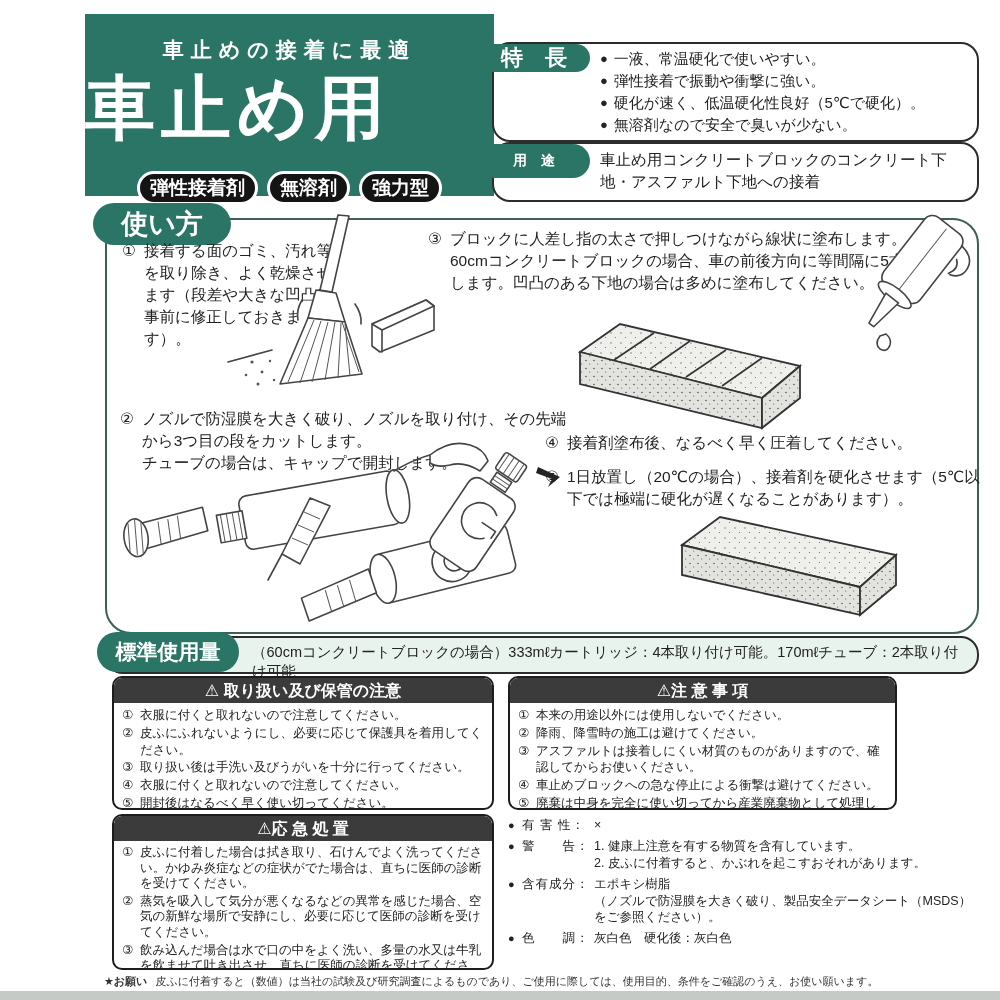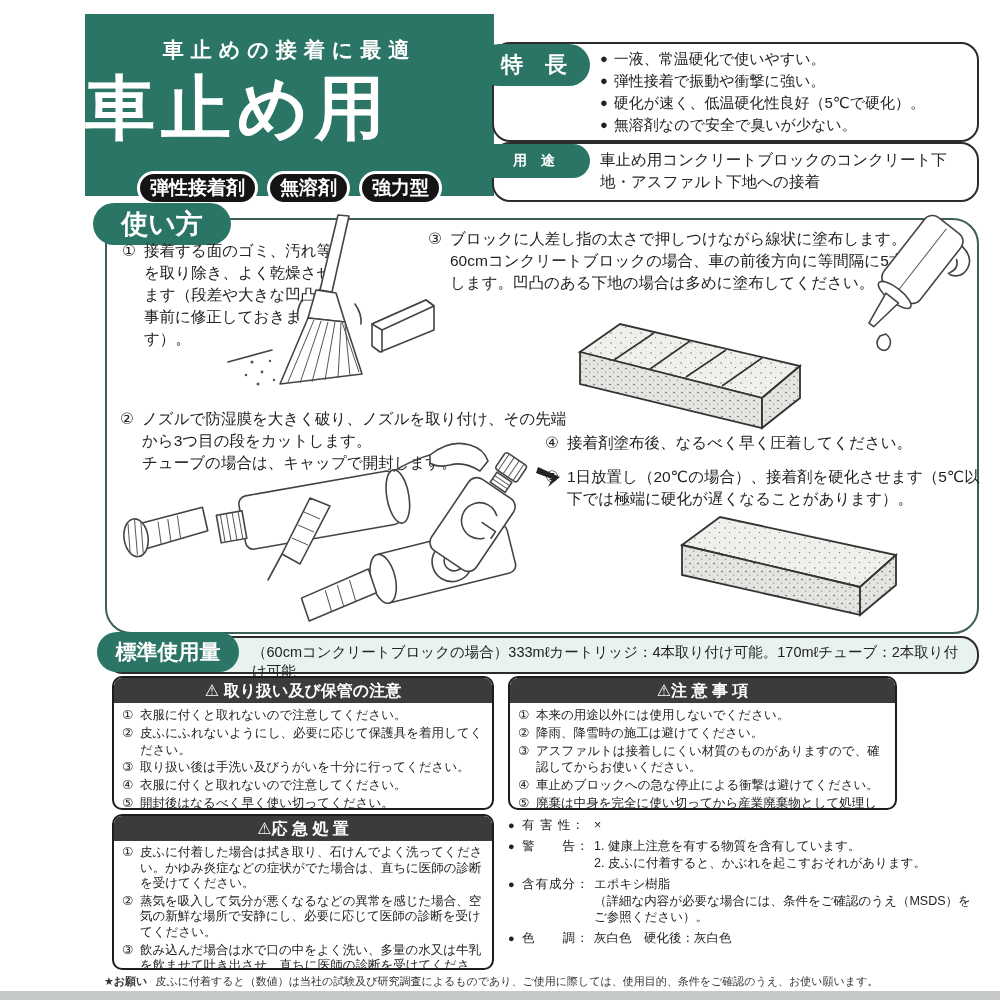--- a/index.html
+++ b/index.html
@@ -16,21 +16,21 @@
   .badges{left:0;top:140px;width:100%;display:flex;justify-content:center;gap:9px;}
   .badge{background:#141414;color:#fff;font-weight:bold;font-size:19px;
          border:3px solid #fff;border-radius:18px;padding:2px 10px;line-height:24px;margin-top:17px;}
 
   
   .pill{background:#2a7565;color:#fff;font-weight:bold;display:flex;
         align-items:center;justify-content:center;border-radius:40px;}
   .obox{border:2px solid #2c2c2c;border-radius:18px;background:#fff;}
 
   .feat-box{left:492px;top:42px;width:483px;height:96px;}
-  .feat-pill{left:478px;top:44px;width:112px;height:42px;font-size:22px;}
+  .feat-pill{left:478px;top:44px;width:112px;height:28px;font-size:22px;}
   .feat-list{left:600px;top:48px;width:370px;font-size:15px;line-height:22px;}
   .feat-item{display:flex;gap:6px;}
   .feat-item .b{font-size:13px;line-height:22px;}
 
   .use-box{left:492px;top:142px;width:483px;height:56px;}
   .use-pill{left:478px;top:144px;width:112px;height:34px;font-size:14px;}
   .use-text{left:600px;top:149px;width:370px;font-size:15.5px;line-height:22px;}
 
   
   .howto-box{left:105px;top:218px;width:870px;height:412px;border:2px solid #3c5f56;
@@ -338,21 +338,21 @@
     <span class="vals">
       <div>1. 健康上注意を有する物質を含有しています。</div>
       <div>2. 皮ふに付着すると、かぶれを起こすおそれがあります。</div>
     </span>
   </div>
   <div class="irow">
     <span class="b">●</span>
     <span class="lab">含有成分：</span>
     <span class="vals">
       <div>エポキシ樹脂</div>
-      <div>（詳細な内容が必要な場合には、条件をご確認のうえ（MSDS）をご参照ください）。</div>
+      <div>（ノズルで防湿膜を大きく破り、製品安全データシート（MSDS）をご参照ください）。</div>
     </span>
   </div>
   <div class="irow">
     <span class="b">●</span>
     <span class="lab">色　　調：</span>
     <span class="vals">
         <div>灰白色　硬化後：灰白色</div>
       </span>
   </div>
 </div>

